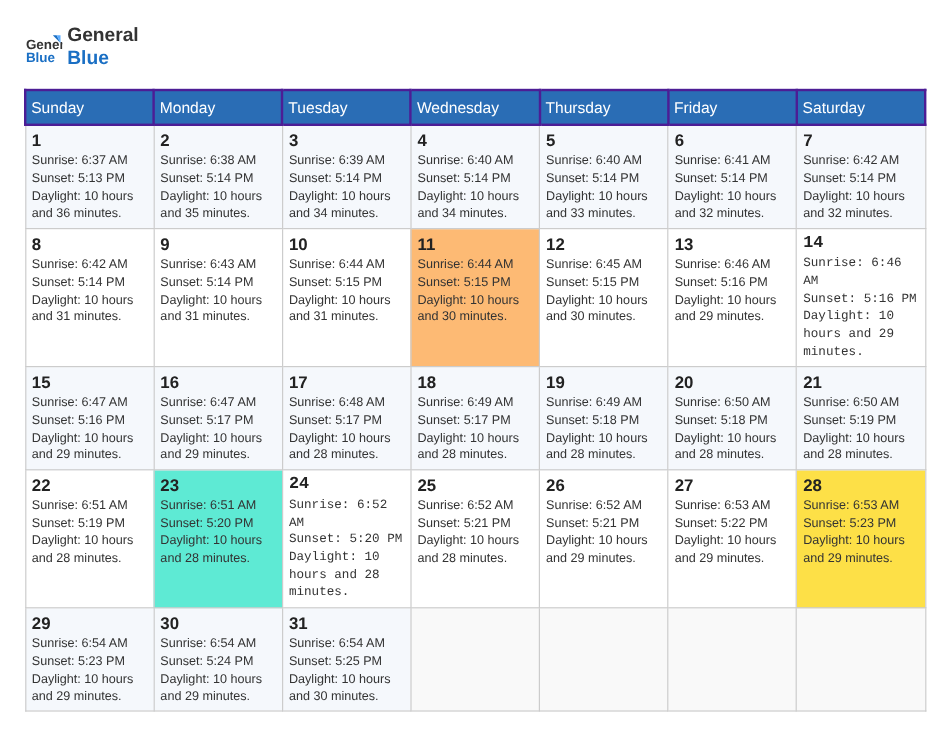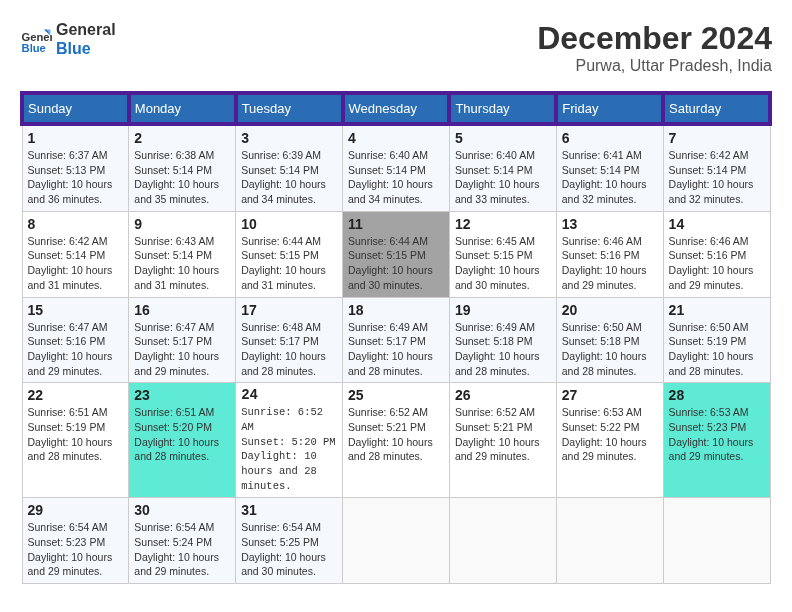--- a/index.html
+++ b/index.html
@@ -42,21 +42,21 @@
       border-collapse: collapse;
       font-size: 11px;
     }
     .calendar th {
       background: #2a6db5;
       color: #fff;
       padding: 6px 4px;
       text-align: left;
       font-size: 13px;
       font-weight: normal;
-      border: 4px solid #4c1d95;
+      border: 2px solid #4c1d95;
       margin-top: 28px;
     }
     .calendar td {
       border: 1px solid #ccc;
       padding: 4px 5px;
       vertical-align: top;
       width: 107px;
       min-height: 80px;
       background: #fff;
     }
@@ -91,24 +91,20 @@
       <text x="2" y="22" font-size="14" font-weight="bold" fill="#333">General</text>
       <text x="2" y="36" font-size="14" font-weight="bold" fill="#1a6fc4">Blue</text>
       <polygon points="30,8 38,16 34,8" fill="#1a6fc4"></polygon>
       <polygon points="34,8 38,8 38,16" fill="#5aabff"></polygon>
     </svg>
     <div style="display:flex; flex-direction:column; line-height:1.2;">
       <span style="font-size:16px; font-weight:bold; color:#333;">General</span>
       <span style="font-size:16px; font-weight:bold; color:#1a6fc4;">Blue</span>
     </div>
   </div>
-  <div class="title-section">
-    <div class="main-title">December 2024</div>
-    <div class="subtitle">Purwa, Uttar Pradesh, India</div>
-  </div>
 </div>
 
 <table class="calendar" id="cal-table">
   <thead>
     <tr id="header-row">
         <th>Sunday</th>
         <th>Monday</th>
         <th>Tuesday</th>
         <th>Wednesday</th>
         <th>Thursday</th>
@@ -153,33 +149,33 @@
           <div class="day-info">Sunrise: 6:42 AM<br>Sunset: 5:14 PM<br>Daylight: 10 hours and 31 minutes.</div>
         </td>
         <td style="background: rgb(255, 255, 255);">
           <span class="day-number">9</span>
           <div class="day-info">Sunrise: 6:43 AM<br>Sunset: 5:14 PM<br>Daylight: 10 hours and 31 minutes.</div>
         </td>
         <td style="background: rgb(255, 255, 255);">
           <span class="day-number">10</span>
           <div class="day-info">Sunrise: 6:44 AM<br>Sunset: 5:15 PM<br>Daylight: 10 hours and 31 minutes.</div>
         </td>
-        <td style="background: #a3a3a3;">
+        <td style="background: #fdba74;">
           <span class="day-number">11</span>
           <div class="day-info">Sunrise: 6:44 AM<br>Sunset: 5:15 PM<br>Daylight: 10 hours and 30 minutes.</div>
         </td>
         <td style="background: rgb(255, 255, 255);">
           <span class="day-number">12</span>
           <div class="day-info">Sunrise: 6:45 AM<br>Sunset: 5:15 PM<br>Daylight: 10 hours and 30 minutes.</div>
         </td>
         <td style="background: rgb(255, 255, 255);">
           <span class="day-number">13</span>
           <div class="day-info">Sunrise: 6:46 AM<br>Sunset: 5:16 PM<br>Daylight: 10 hours and 29 minutes.</div>
         </td>
-        <td style="background: rgb(255, 255, 255);">
+        <td style="background: rgb(255, 255, 255); font-family: Liberation Mono, monospace;">
           <span class="day-number">14</span>
           <div class="day-info">Sunrise: 6:46 AM<br>Sunset: 5:16 PM<br>Daylight: 10 hours and 29 minutes.</div>
         </td>
       </tr>
       <tr>
         <td style="background: rgb(245, 248, 252);">
           <span class="day-number">15</span>
           <div class="day-info">Sunrise: 6:47 AM<br>Sunset: 5:16 PM<br>Daylight: 10 hours and 29 minutes.</div>
         </td>
         <td style="background: rgb(245, 248, 252);">
@@ -225,21 +221,21 @@
           <div class="day-info">Sunrise: 6:52 AM<br>Sunset: 5:21 PM<br>Daylight: 10 hours and 28 minutes.</div>
         </td>
         <td style="background: rgb(255, 255, 255);">
           <span class="day-number">26</span>
           <div class="day-info">Sunrise: 6:52 AM<br>Sunset: 5:21 PM<br>Daylight: 10 hours and 29 minutes.</div>
         </td>
         <td style="background: rgb(255, 255, 255);">
           <span class="day-number">27</span>
           <div class="day-info">Sunrise: 6:53 AM<br>Sunset: 5:22 PM<br>Daylight: 10 hours and 29 minutes.</div>
         </td>
-        <td style="background: #5eead4;">
+        <td style="background: #fde047;">
           <span class="day-number">28</span>
           <div class="day-info">Sunrise: 6:53 AM<br>Sunset: 5:23 PM<br>Daylight: 10 hours and 29 minutes.</div>
         </td>
       </tr>
       <tr>
         <td style="background: rgb(245, 248, 252);">
           <span class="day-number">29</span>
           <div class="day-info">Sunrise: 6:54 AM<br>Sunset: 5:23 PM<br>Daylight: 10 hours and 29 minutes.</div>
         </td>
         <td style="background: rgb(245, 248, 252);">

